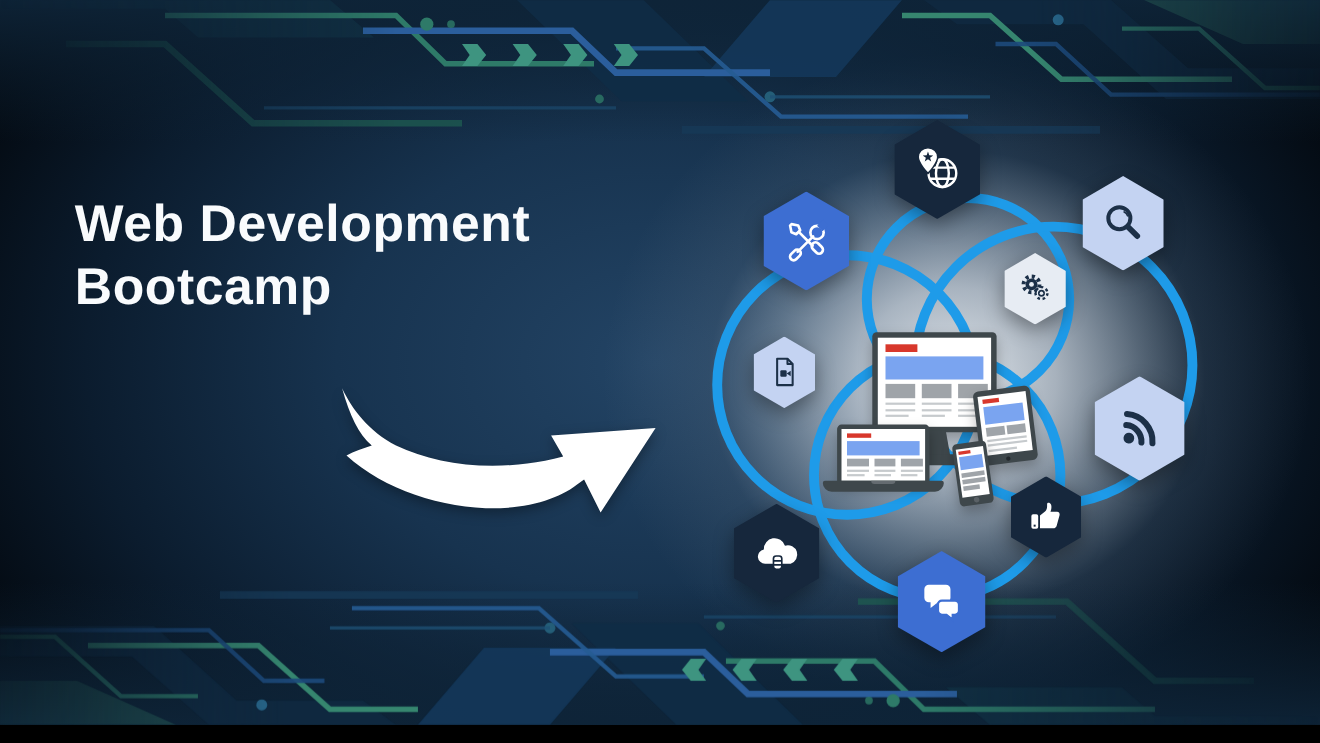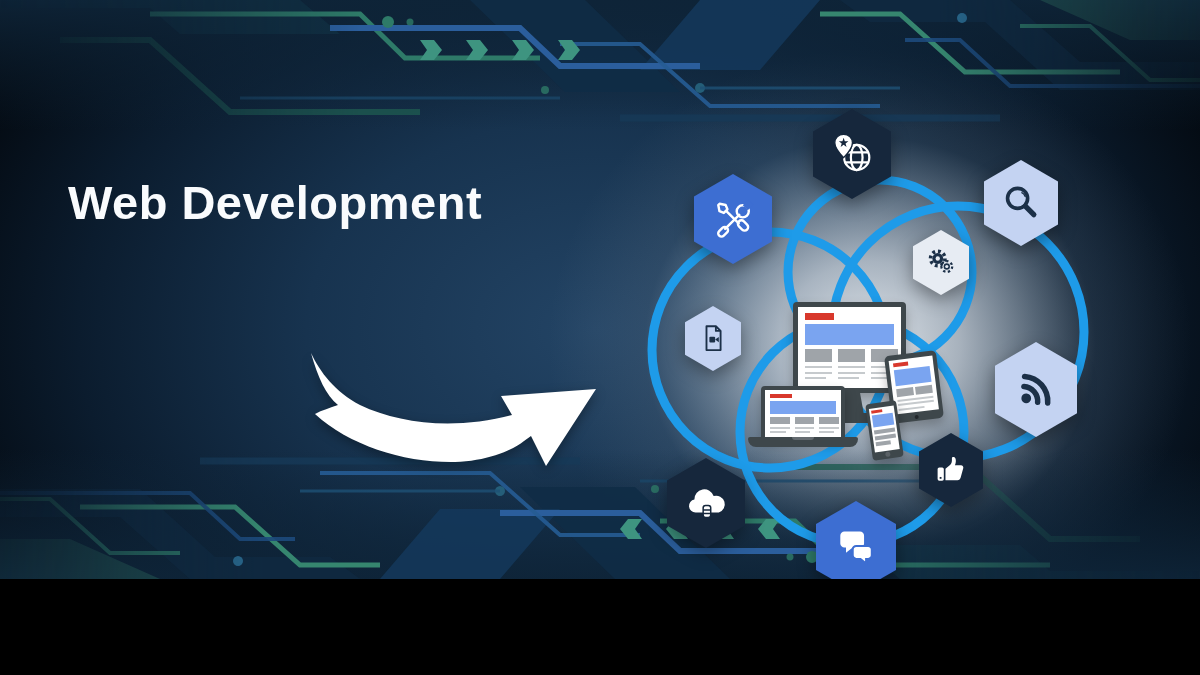--- a/index.html
+++ b/index.html
@@ -10,21 +10,21 @@
     --hexdark:#16273C;
     --icondark:#1C3048;
     --frame:#3E474B;
     --red:#D8382C;
     --sblue:#7AA4F0;
     --gblk:#9FA4A9;
     --gln:#C6CACD;
   }
   html,body{margin:0;padding:0;background:#000;}
   body{width:1200px;height:675px;overflow:hidden;font-family:"Liberation Sans","DejaVu Sans",sans-serif;}
-  .stage{position:relative;width:1200px;height:579px;overflow:hidden;
+  .stage{position:relative;width:1200px;height:659px;overflow:hidden;
     background:radial-gradient(760px 560px at 595px 330px,#234465 0%,#17334f 38%,#0b1c2e 68%,#040b13 88%,#010204 100%);}
   .glow{position:absolute;left:548px;top:48px;width:644px;height:594px;pointer-events:none;
     background:radial-gradient(closest-side,rgba(236,240,244,0.94) 0%,rgba(224,229,235,0.72) 28%,rgba(193,202,211,0.40) 52%,rgba(138,150,163,0.14) 70%,rgba(120,130,140,0) 100%);}
   .circuit{position:absolute;left:0;width:1200px;height:130px;}
   .circuit.top{top:0;}
   .circuit.bottom{bottom:0;transform:rotate(180deg);}
   .rings{position:absolute;left:0;top:0;width:1200px;height:675px;pointer-events:none;}
   .ring{fill:none;stroke:var(--ring);stroke-width:9px;}
   .hexw{position:absolute;filter:drop-shadow(0 6px 9px rgba(0,0,0,0.38));}
   .hex{width:100%;height:100%;display:flex;align-items:center;justify-content:center;
@@ -288,20 +288,21 @@
         <div class="blk" style="left:8%;top:50%;width:84%;height:9%;"></div>
         <div class="blk" style="left:8%;top:64%;width:84%;height:9%;"></div>
         <div class="blk" style="left:8%;top:78%;width:60%;height:9%;"></div>
       </div>
       <div class="dot" style="left:13px;bottom:2px;width:5px;height:5px;background:#5a6166;"></div>
     </div>
   </div>
 
   <div class="title">
     <div>Web Development</div>
+    <div>Bootcamp</div>
   </div>
 
   <svg class="arrow" viewBox="0 0 1200 675">
     <path fill="#fff" d="M311 353
       C318 378 326 395 338 405
       C330 408 322 410 315 414
       C350 446 405 463 455 462
       C485 461 510 452 524 441
       L531 436 L546 466 L596 389 L501 396 L512 415
       C455 430 400 424 360 405

